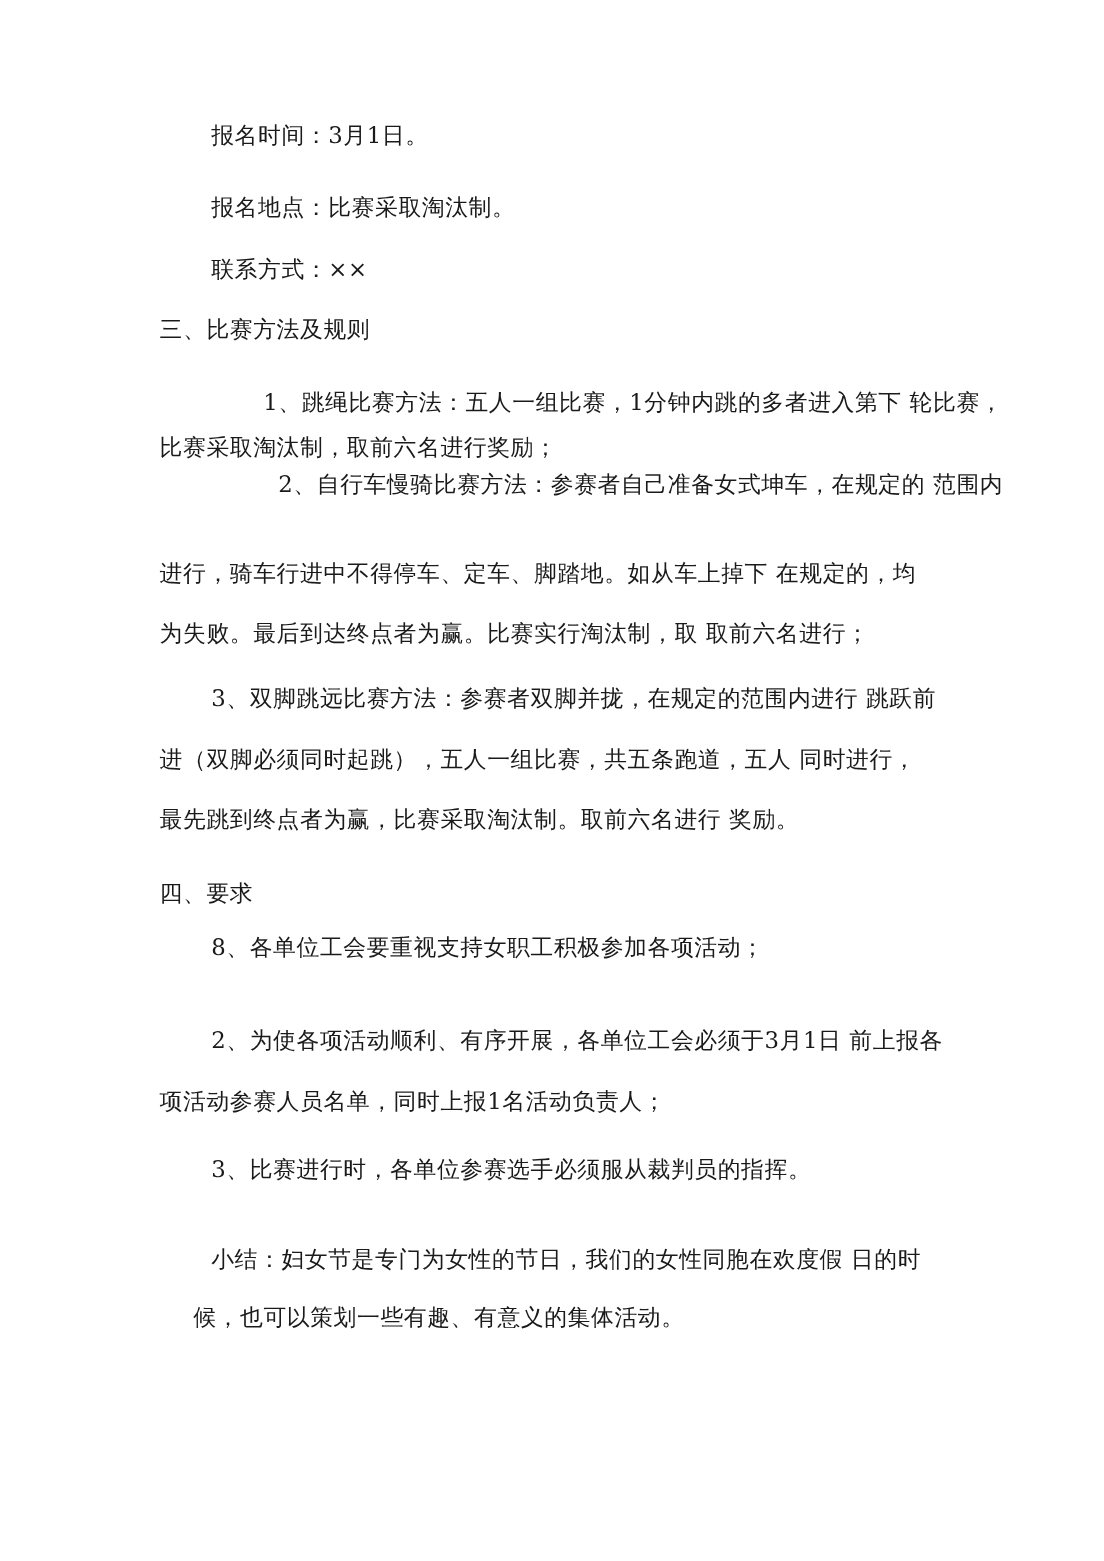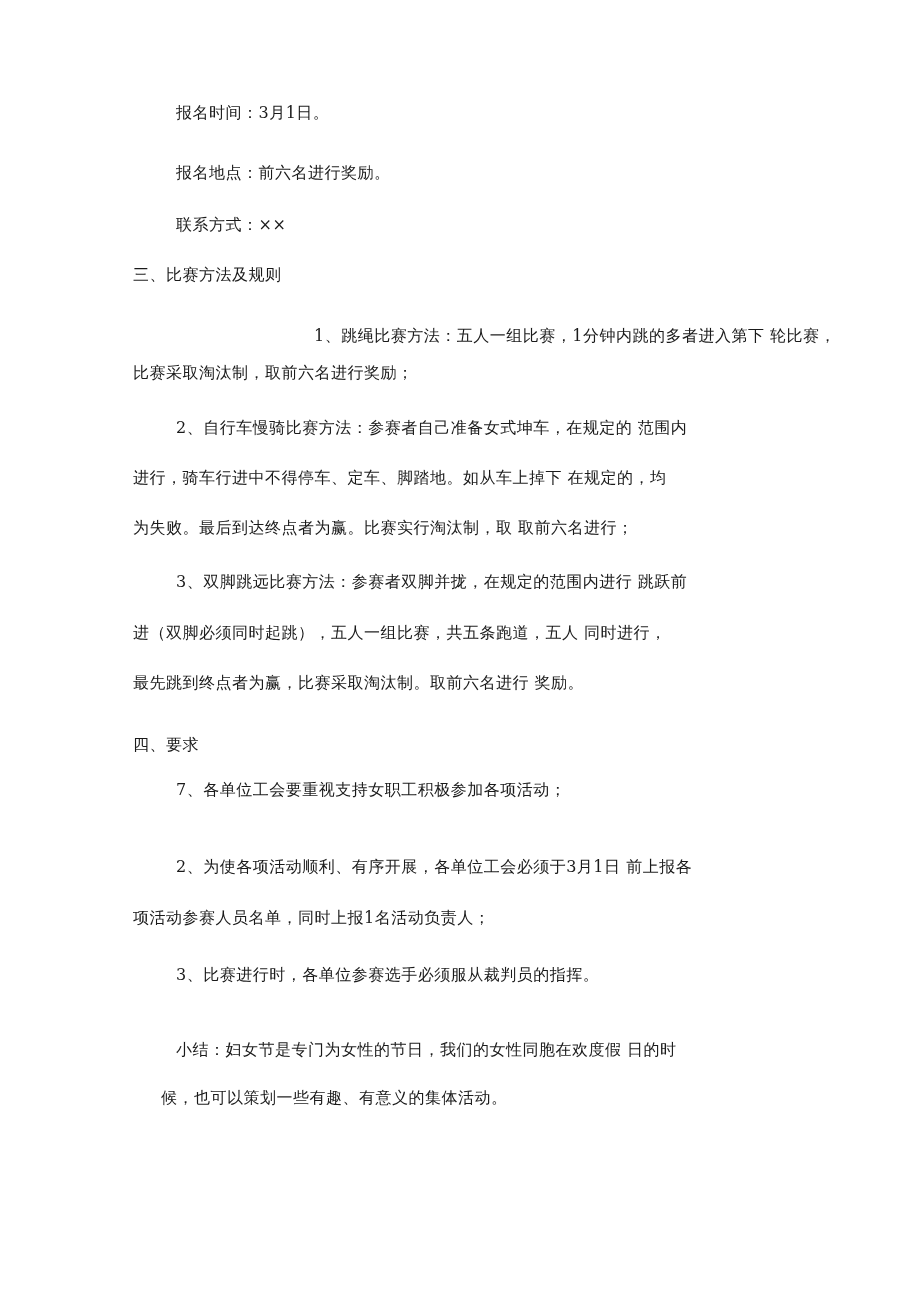--- a/index.html
+++ b/index.html
@@ -1,36 +1,36 @@
 <!DOCTYPE html>
 <html><head>
   <meta charset="utf-8">
   <style>
     html, body { margin: 0; padding: 0; background: #ffffff; }
     body { width: 920px; height: 1301px; position: relative; overflow: hidden;
       font-family: "DejaVu Serif", "Liberation Serif", serif; color: #1a1a1a; }
-    .line { position: absolute; left: 133px; width: 660px; font-size: 16px; line-height: 24px; white-space: nowrap; letter-spacing: 0.5px; }
+    .line { position: absolute; left: 133px; width: 660px; font-size: 19px; line-height: 24px; white-space: nowrap; letter-spacing: 0.5px; }
     .indent { left: 176px; }
   </style>
 </head>
 <body>
 
 <div id="page">
     <div class="line indent" style="top: 101px;">报名时间：3月1日。</div>
-    <div class="line indent" style="top: 161px;">报名地点：前六名进行奖励。</div>
+    <div class="line indent" style="top: 161px;">报名地点：比赛采取淘汰制。</div>
     <div class="line indent" style="top: 213px;">联系方式：××</div>
     <div class="line" style="top: 263px;">三、比赛方法及规则</div>
     <div class="line indent" style="top: 324px; text-align: right;">1、跳绳比赛方法：五人一组比赛，1分钟内跳的多者进入第下  轮比赛，</div>
     <div class="line" style="top: 361px;">比赛采取淘汰制，取前六名进行奖励；</div>
-    <div class="line indent" style="top: 416px;">2、自行车慢骑比赛方法：参赛者自己准备女式坤车，在规定的 范围内</div>
+    <div class="line indent" style="top: 392px; text-align: right;">2、自行车慢骑比赛方法：参赛者自己准备女式坤车，在规定的 范围内</div>
     <div class="line" style="top: 466px;">进行，骑车行进中不得停车、定车、脚踏地。如从车上掉下  在规定的，均</div>
     <div class="line" style="top: 516px;">为失败。最后到达终点者为赢。比赛实行淘汰制，取 取前六名进行；</div>
     <div class="line indent" style="top: 570px;">3、双脚跳远比赛方法：参赛者双脚并拢，在规定的范围内进行 跳跃前</div>
     <div class="line" style="top: 621px;">进（双脚必须同时起跳），五人一组比赛，共五条跑道，五人  同时进行，</div>
     <div class="line" style="top: 671px;">最先跳到终点者为赢，比赛采取淘汰制。取前六名进行 奖励。</div>
     <div class="line" style="top: 721px; margin-top: 12px;">四、要求</div>
-    <div class="line indent" style="top: 778px;">7、各单位工会要重视支持女职工积极参加各项活动；</div>
+    <div class="line indent" style="top: 778px;">8、各单位工会要重视支持女职工积极参加各项活动；</div>
     <div class="line indent" style="top: 855px;">2、为使各项活动顺利、有序开展，各单位工会必须于3月1日 前上报各</div>
     <div class="line" style="top: 906px;">项活动参赛人员名单，同时上报1名活动负责人；</div>
     <div class="line indent" style="top: 963px;">3、比赛进行时，各单位参赛选手必须服从裁判员的指挥。</div>
     <div class="line indent" style="top: 1038px;">小结：妇女节是专门为女性的节日，我们的女性同胞在欢度假  日的时</div>
     <div class="line" style="top: 1086px; margin-left: 28px;">候，也可以策划一些有趣、有意义的集体活动。</div>
   </div>
 
 </body></html>

